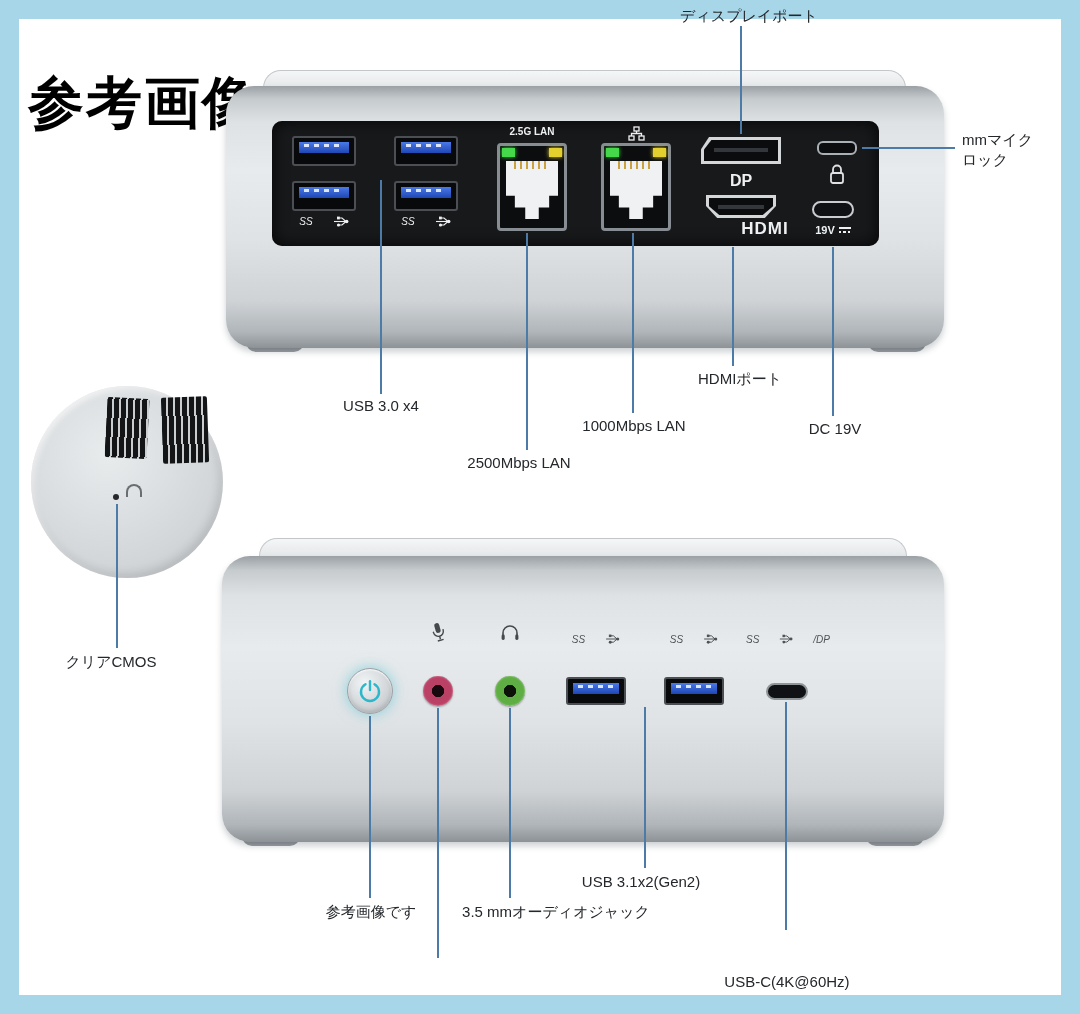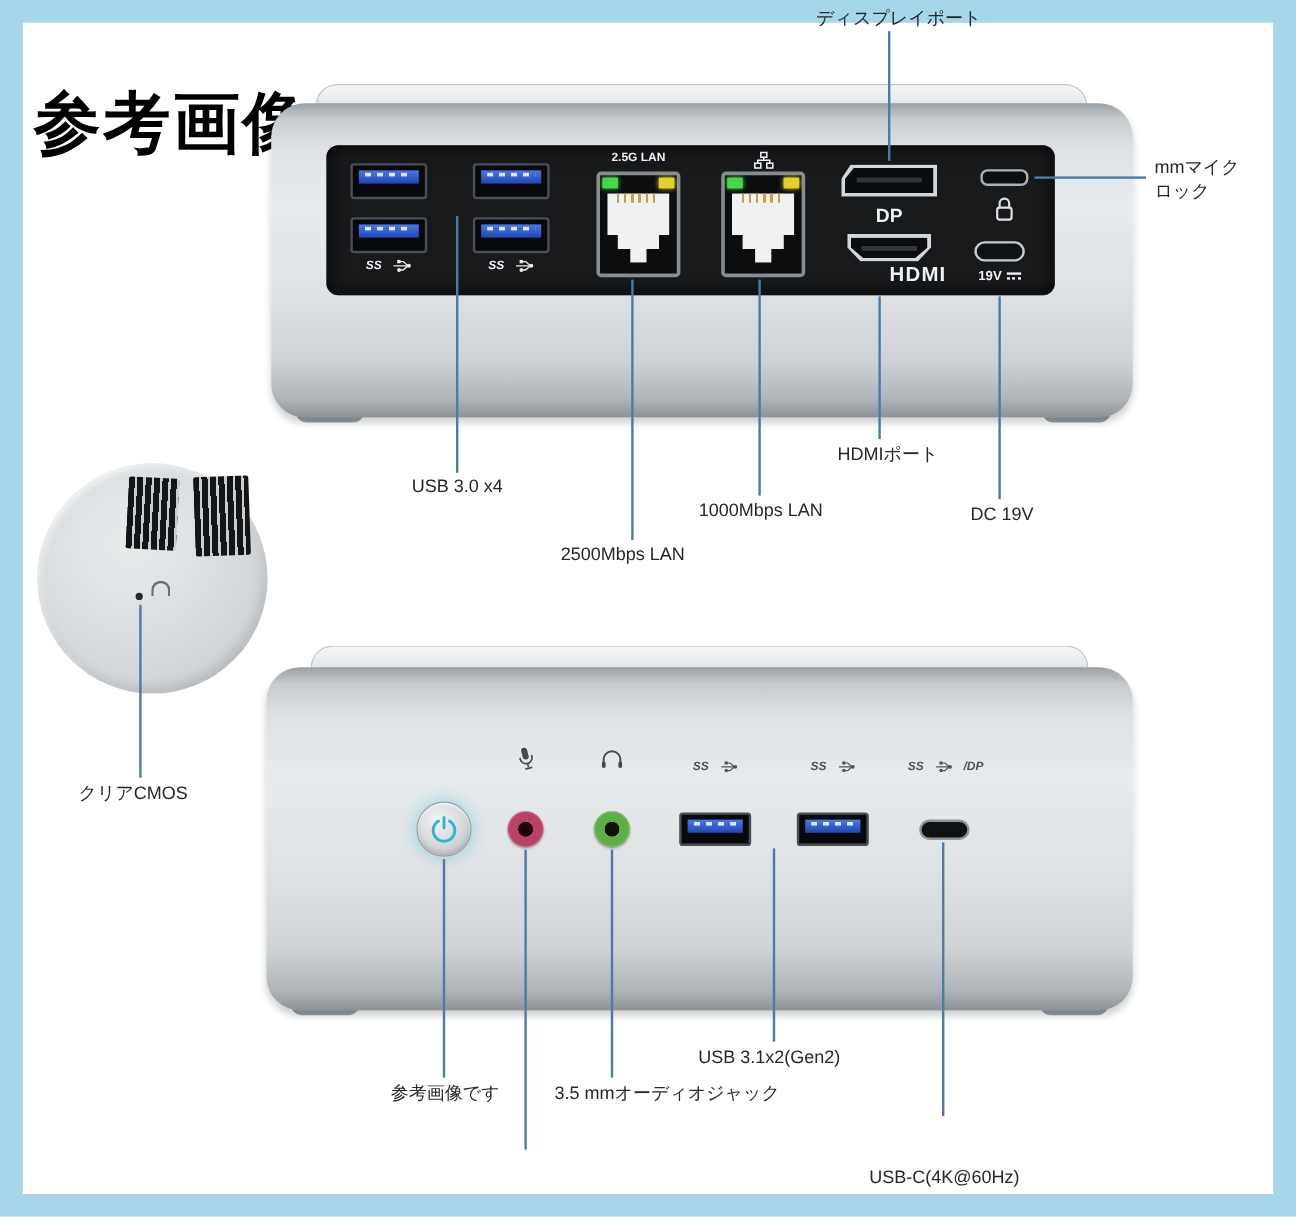--- a/index.html
+++ b/index.html
@@ -39,22 +39,22 @@
   .hdmi-clip { clip-path:polygon(0 0,100% 0,100% 48%,84% 100%,16% 100%,0 48%); }
   .shape-inner .slot { position:absolute; left:14%; right:14%; top:40%; height:4px; background:#33363a; }
 
   .kslot { position:absolute; background:#0c0d0f; border:2px solid #aab0b4; border-radius:6px; }
   .usb-c { position:absolute; background:#101114; border-radius:999px; }
   .usb-c.rear { border:2px solid #c9cdd1; }
   .usb-c.front { border:2px solid #8f9498; }
 
   
   .plabel { position:absolute; color:#eef1f3; font-weight:bold; text-align:center; }
-  .ss-mark { position:absolute; display:flex; align-items:center; justify-content:center; gap:9px;
-    color:#eef1f3; font-size:10px; font-weight:bold; font-style:italic; }
+  .ss-mark { position:absolute; display:flex; align-items:center; justify-content:center; gap:20px;
+    color:#eef1f3; font-size:10px; font-weight:normal; font-style:italic; }
   .ss-mark.dark { color:#4e5256; }
   .dcrow { position:absolute; display:flex; align-items:center; justify-content:center; gap:4px;
     color:#eef1f3; font-size:11px; font-weight:bold; }
   .dc-sym { display:inline-flex; flex-direction:column; gap:2px; width:12px; }
   .dc-sym .solid { display:block; height:2px; background:#eef1f3; }
   .dc-sym .dash { display:block; height:2px; background:repeating-linear-gradient(90deg,#eef1f3 0 2.5px,transparent 2.5px 4.5px); }
 
   
   .cline-v { position:absolute; width:2px; background:#4b7ba6; }
   .cline-h { position:absolute; height:2px; background:#4b7ba6; }

